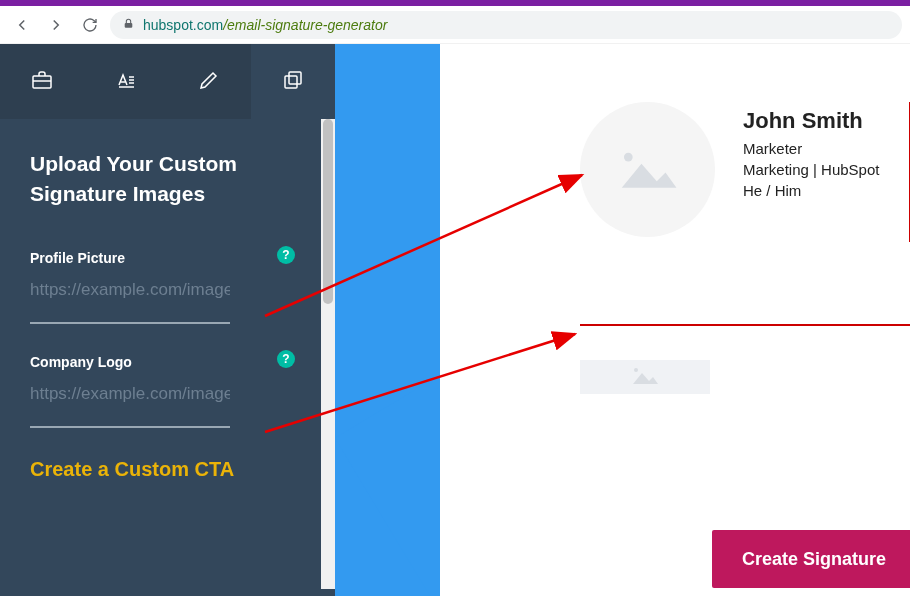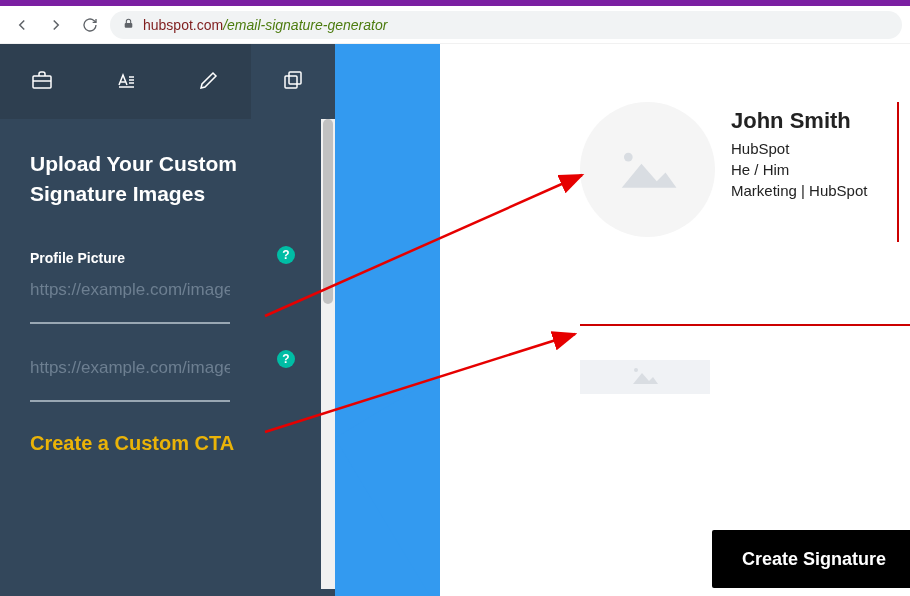--- a/index.html
+++ b/index.html
@@ -5,21 +5,21 @@
   * { box-sizing: border-box; margin: 0; padding: 0; }
   html, body { width: 910px; height: 596px; font-family: -apple-system, BlinkMacSystemFont, "Segoe UI", Arial, sans-serif; overflow: hidden; }
   .purple-bar { height: 6px; background: #7b1fa2; }
   .browser-bar { height: 38px; background: #fff; display: flex; align-items: center; padding: 0 8px; gap: 6px; border-bottom: 1px solid #f1f1f1; }
   .nav-btn { width: 28px; height: 28px; display: flex; align-items: center; justify-content: center; color: #5f6368; border-radius: 50%; }
   .nav-btn svg { width: 18px; height: 18px; stroke: currentColor; stroke-width: 2; fill: none; }
   .reload-btn svg { width: 16px; height: 16px; }
   .url-bar { flex: 1; height: 28px; background: #f1f3f4; border-radius: 14px; display: flex; align-items: center; padding: 0 12px; gap: 8px; color: #5f6368; font-size: 14px; }
   .url-bar svg { width: 13px; height: 13px; }
   .url-text { font-family: Arial, sans-serif; }
-  .url-domain { color: #7f1d1d; margin-top: 20px; }
+  .url-domain { color: #0f766e; margin-top: 20px; }
   .url-path { color: #4d7c0f; font-style: italic; }
   .app { position: relative; height: 552px; }
   .sidebar { position: absolute; left: 0; top: 0; width: 335px; height: 552px; background: #33475b; }
   .tabs { height: 75px; display: flex; }
   .tab { width: 84px; display: flex; align-items: center; justify-content: center; color: #fff; }
   .tab svg { width: 24px; height: 24px; stroke: #fff; stroke-width: 1.5; fill: none; }
   .tab.dark { background: #2e3f50; }
   .side-scroll { position: absolute; right: 0; top: 75px; width: 14px; height: 470px; background: #f1f1f1; }
   .side-thumb { position: absolute; top: 0; left: 2px; width: 10px; height: 185px; background: #c1c1c1; border-radius: 5px; }
   .side-content { position: absolute; left: 0; top: 75px; width: 321px; padding: 30px 28px 0 30px; color: #fff; }
@@ -27,32 +27,32 @@
   .field { position: relative; margin-bottom: 30px; }
   .field-label { font-size: 14px; font-weight: 700; margin-bottom: 10px; color: #fff; }
   .help-dot { position: absolute; right: -2px; top: -4px; width: 18px; height: 18px; border-radius: 50%; background: #00bda5; color: #fff; display: flex; align-items: center; justify-content: center; font-size: 12px; font-weight: 700; }
   .text-input { display: block; width: 200px; border: none; border-bottom: 2px solid #99a7b3; background: transparent; color: #fff; font-size: 17px; padding: 4px 0 22px 0; outline: none; }
   .text-input::placeholder { color: #6d7f91; }
   .side-h2 { font-size: 20px; font-weight: 700; margin-top: 28px; color: #eab308; }
   .accent { position: absolute; left: 335px; top: 0; width: 120px; height: 552px; background: #339af0; }
   .accent .diag { position: absolute; left: 0; top: 394px; width: 220px; height: 220px; background: #339af0; transform-origin: 0 0; transform: rotate(-31deg); }
   .preview-area { position: absolute; left: 440px; top: 0; right: 0; height: 552px; background: #fff; }
   .sig-card { position: absolute; left: 0; top: 58px; right: 0; height: 362px; background: #fff; border-radius: 2px; }
-  .sig-row { display: flex; align-items: flex-start; gap: 16px; padding: 0 0 0 140px; }
+  .sig-row { display: flex; align-items: flex-start; gap: 28px; padding: 0 0 0 140px; }
   .avatar { width: 135px; height: 135px; border-radius: 50%; background: #f5f5f5; display: flex; align-items: center; justify-content: center; }
   .avatar svg { width: 70px; height: 70px; }
   .sig-text { padding-top: 6px; border-right: 2px solid #cc0000; padding-right: 30px; height: 140px; position: relative; }
   .sig-text::after{ content:""; position:absolute; right:-2px; top:0; width:2px; height:140px; background:#cc0000;}
   .sig-text { border-right: none; }
   .sig-name { font-size: 22px; font-weight: 700; color: #222; margin-bottom: 6px; }
   .sig-line { font-size: 15px; color: #222; margin-bottom: 4px; }
   .red-rule { position: absolute; left: 140px; right: 0; top: 222px; height: 2px; background: #cc0000; }
   .logo-ph { position: absolute; left: 140px; top: 258px; width: 130px; height: 34px; background: #f0f2f5; display: flex; align-items: center; justify-content: center; }
   .logo-ph svg { width: 32px; height: 24px; }
-  .cta-btn { position: absolute; right: 0; bottom: 8px; height: 58px; padding: 0 24px 0 30px; background: #000000; color: #fff; font-size: 18px; font-weight: 700; display: flex; align-items: center; border-radius: 2px 0 0 2px; }
+  .cta-btn { position: absolute; right: 0; bottom: 8px; height: 58px; padding: 0 24px 0 30px; background: #be185d; color: #fff; font-size: 18px; font-weight: 700; display: flex; align-items: center; border-radius: 2px 0 0 2px; }
   .arrow { position: absolute; pointer-events: none; }
 </style>
 </head>
 <body>
 
 <div class="purple-bar"></div>
 
 <div class="browser-bar">
   <div class="nav-btn">
     <svg viewBox="0 0 24 24">
@@ -128,20 +128,21 @@
     <div class="side-content">
       <div class="side-h">Upload Your Custom Signature Images</div>
 
       <div class="field">
         <div class="field-label">Profile Picture</div>
         <div class="help-dot">?</div>
         <input class="text-input" placeholder="https://example.com/image" style="">
       </div>
 
       <div class="field">
+        <div class="field-label">Company Logo</div>
         <div class="help-dot">?</div>
         <input class="text-input" placeholder="https://example.com/image" style="">
       </div>
 
       <div class="side-h2">Create a Custom CTA</div>
     </div>
 
     <div class="side-scroll">
       <div class="side-thumb"></div>
     </div>
@@ -157,23 +158,23 @@
         <div class="avatar">
           <span>
             <svg viewBox="0 0 64 48">
                 <circle cx="14" cy="14" r="4" fill="#d9dde2"></circle>
                 <polygon points="8,42 26,20 40,36 48,28 58,42" fill="#d9dde2"></polygon>
               </svg>
           </span>
         </div>
         <div class="sig-text">
           <div class="sig-name">John Smith</div>
-          <div class="sig-line">HubSpot</div>
+          <div class="sig-line">Marketer</div>
+          <div class="sig-line">Marketing | HubSpot</div>
           <div class="sig-line">He / Him</div>
-          <div class="sig-line">Marketing | HubSpot</div>
         </div>
       </div>
       <div class="red-rule"></div>
       <div class="logo-ph">
         <span>
           <svg viewBox="0 0 64 48">
               <circle cx="14" cy="14" r="4" fill="#d9dde2"></circle>
               <polygon points="8,42 26,20 40,36 48,28 58,42" fill="#d9dde2"></polygon>
             </svg>
         </span>

